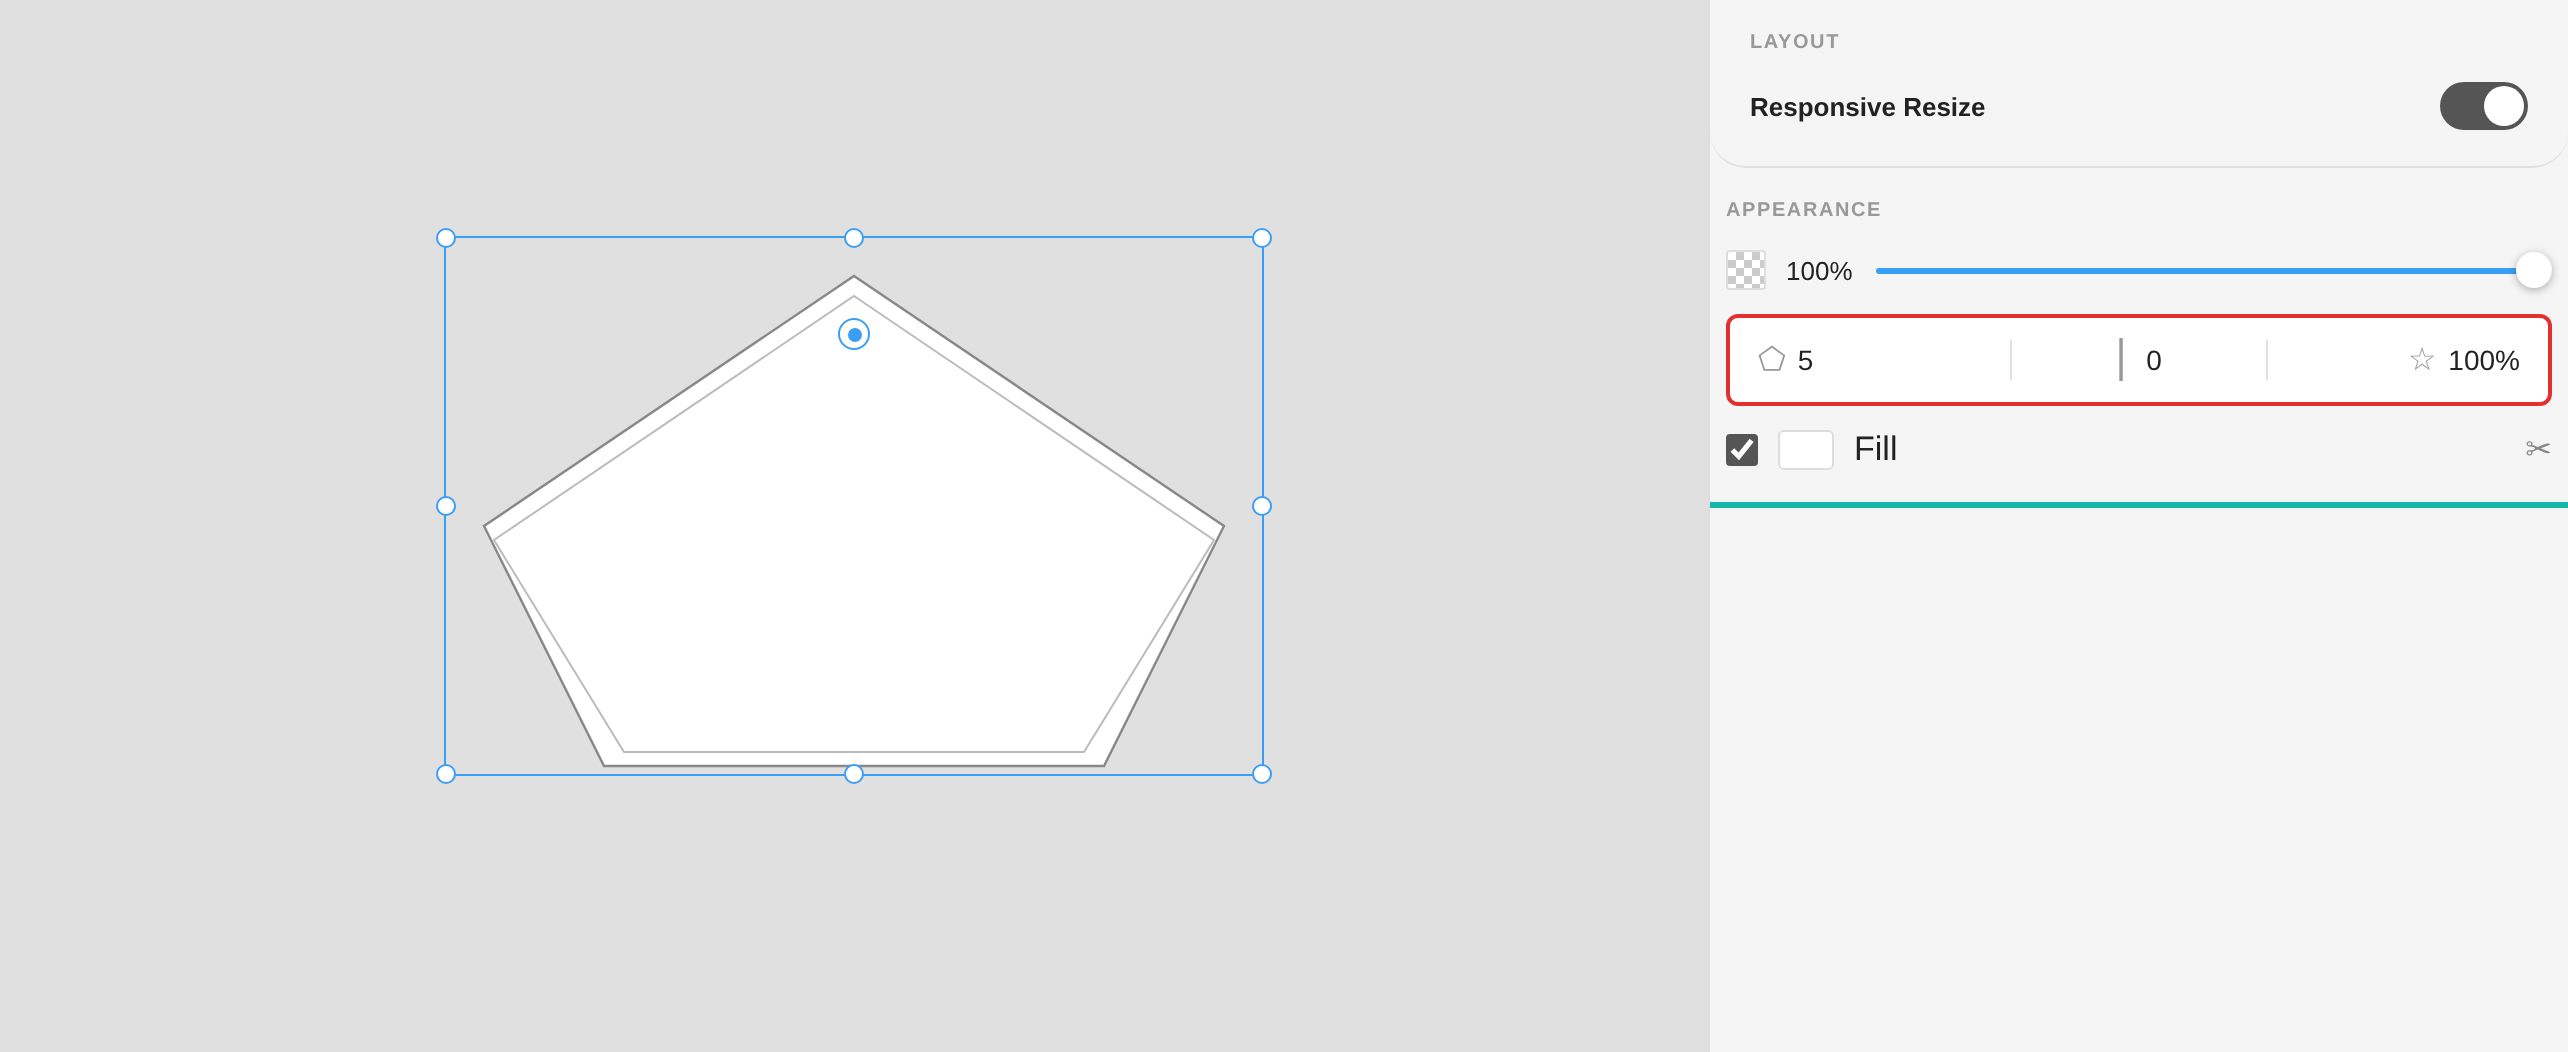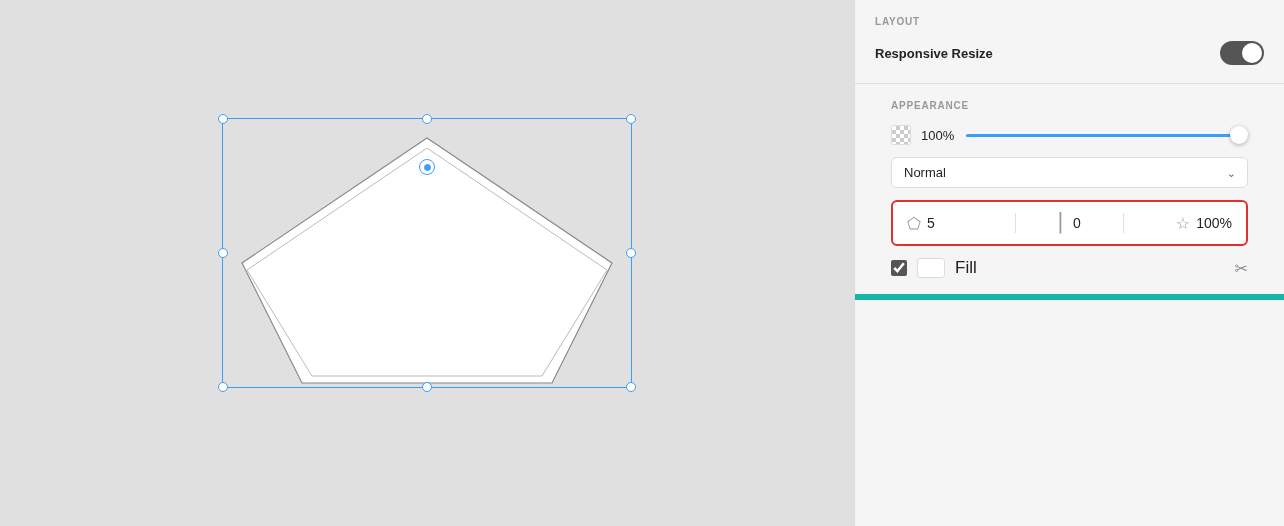--- a/index.html
+++ b/index.html
@@ -103,20 +103,21 @@
       letter-spacing: 0.08em;
       color: #999;
       margin-bottom: 14px;
       text-transform: uppercase;
     }
 
     
     .layout-section {
       padding: 16px 20px 18px;
       border-bottom: 1px solid #e0e0e0;
+      border-radius: 18px;
     }
 
     .row {
       display: flex;
       align-items: center;
       justify-content: space-between;
     }
 
     .row-label {
       font-size: 13px;
@@ -139,22 +140,22 @@
       top: 2px;
       right: 2px;
       width: 20px;
       height: 20px;
       border-radius: 50%;
       background: white;
     }
 
     
     .appearance-section {
-      padding: 16px 36px;
-      border-bottom: 6px solid #14b8a6;
+      padding: 16px 8px;
+      border-bottom: 3px solid #14b8a6;
     }
 
     
     .opacity-row {
       display: flex;
       align-items: center;
       gap: 10px;
       margin-bottom: 12px;
     }
 
@@ -340,31 +341,20 @@
 
   <div class="appearance-section">
     <div class="section-label">APPEARANCE</div>
 
     <div class="opacity-row">
       <div class="checkerboard-icon"></div>
       <span class="opacity-value">100%</span>
       <input type="range" class="opacity-slider" min="0" max="100" value="100" style="">
     </div>
 
-    <div class="blend-dropdown-wrapper">
-      <select>
-        <option>Normal</option>
-        <option>Multiply</option>
-        <option>Screen</option>
-        <option>Overlay</option>
-        <option>Darken</option>
-        <option>Lighten</option>
-      </select>
-      <span class="blend-chevron">⌄</span>
-    </div>
 
     <div class="shape-props-row">
 
       <div class="shape-prop">
         <span class="shape-prop-icon">⬠</span>
         <span class="shape-prop-value">5</span>
       </div>
 
       <div class="shape-prop-divider"></div>
 

